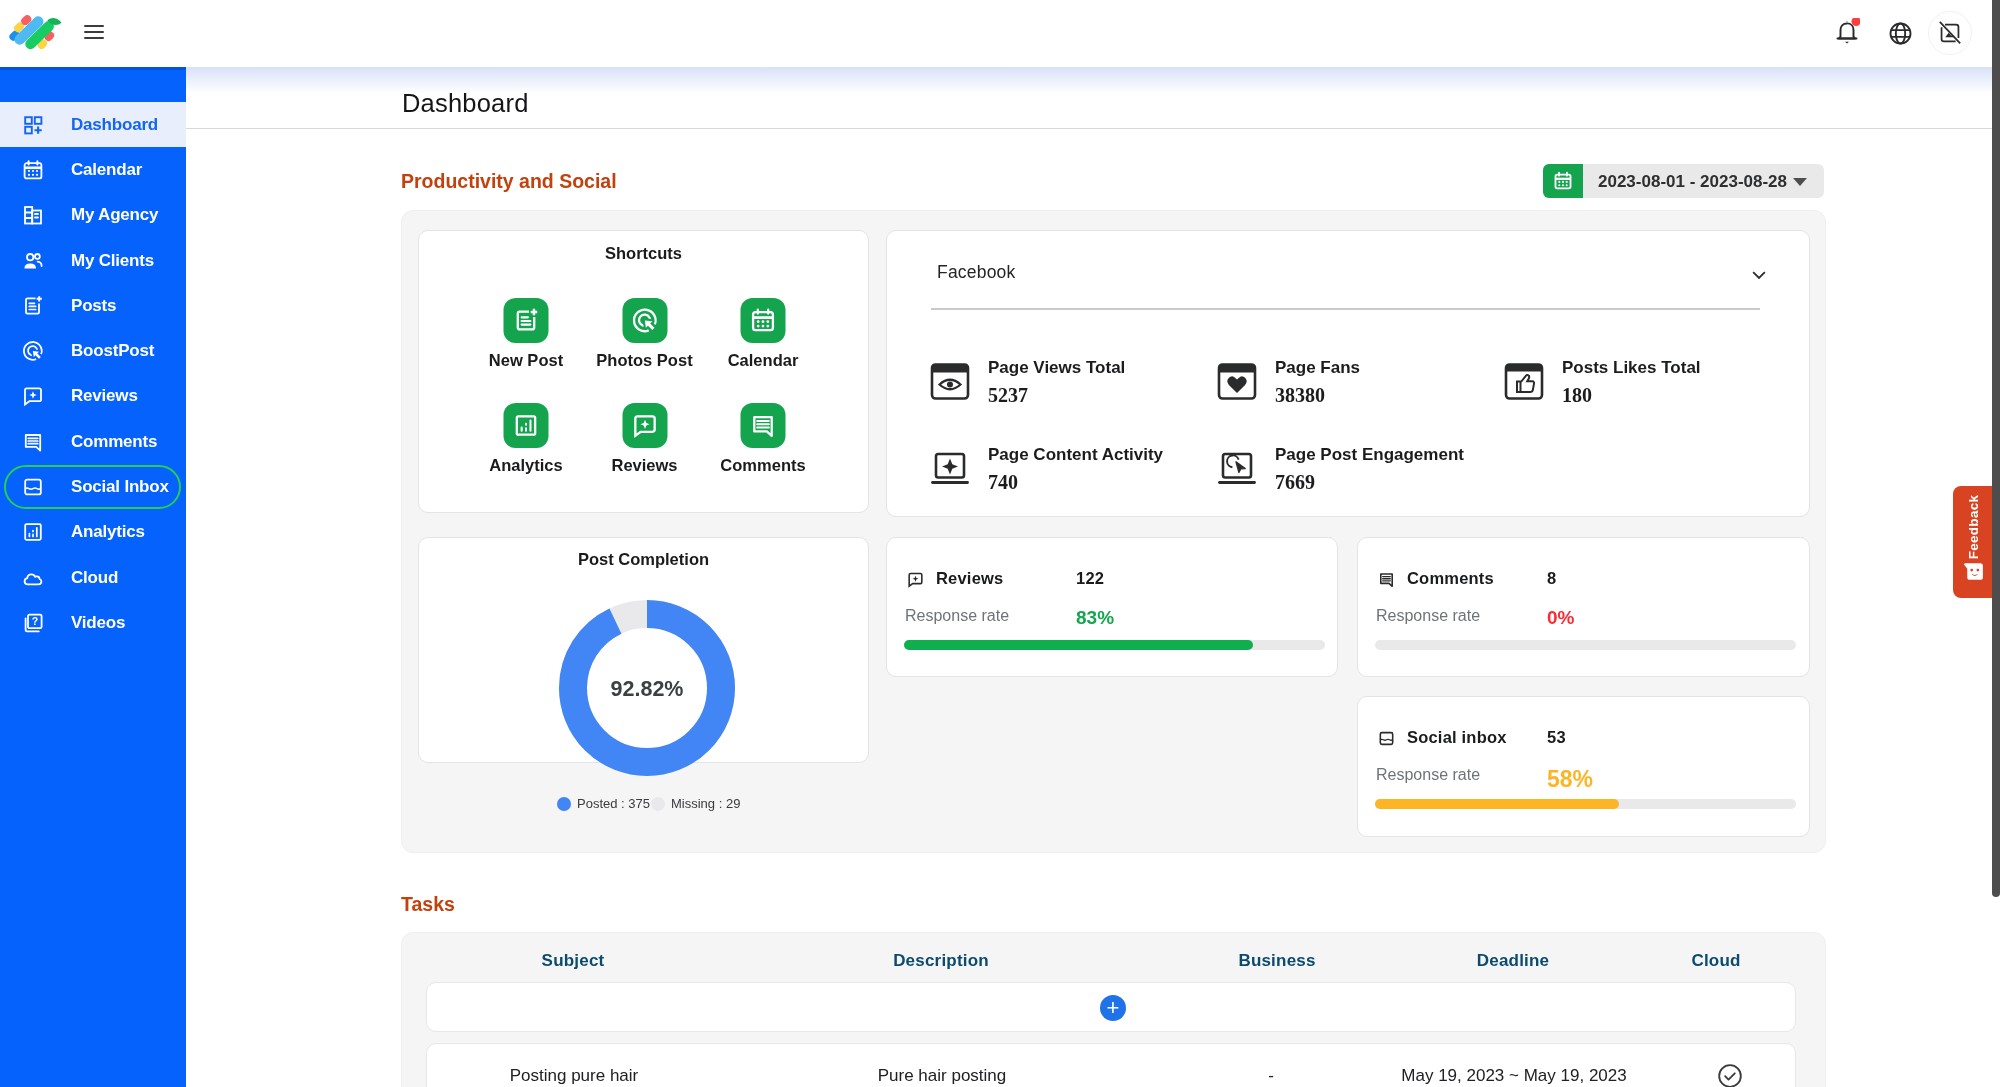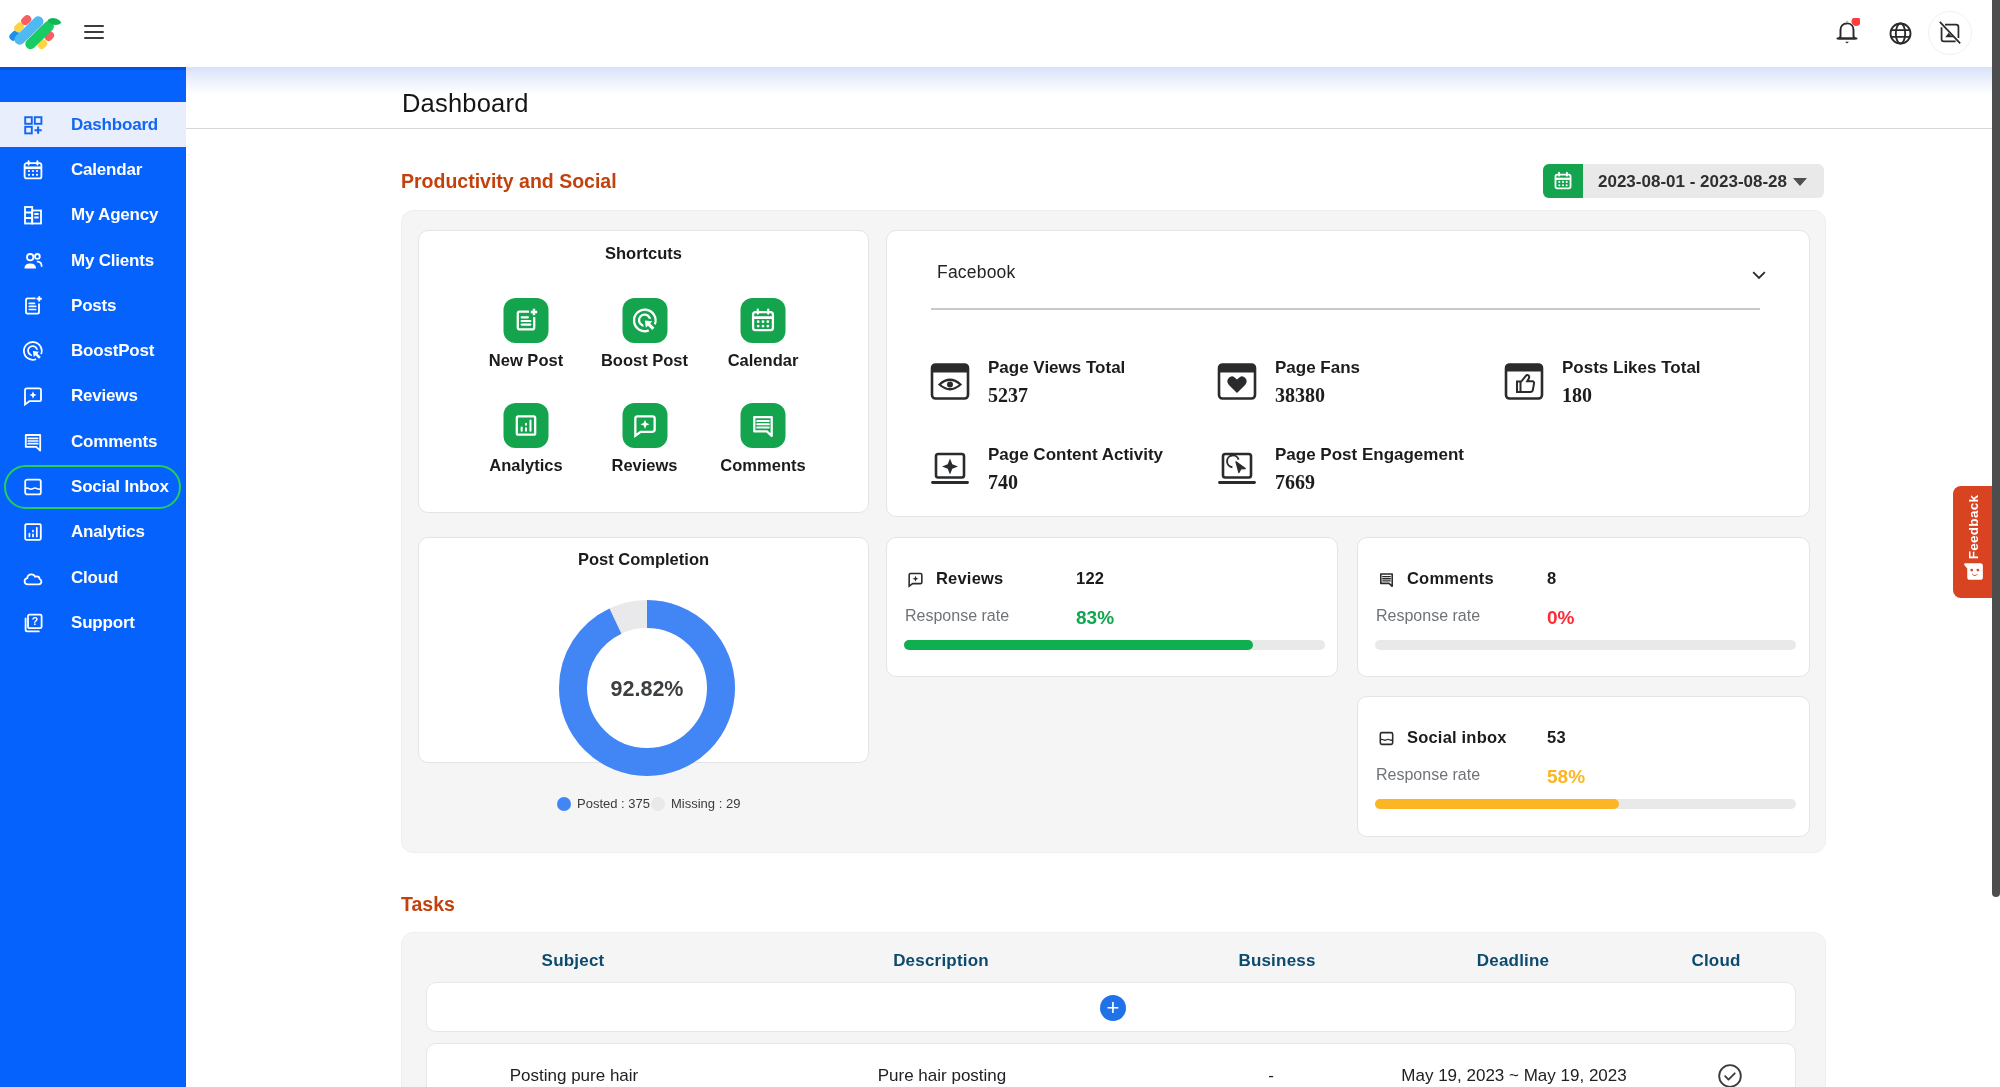--- a/index.html
+++ b/index.html
@@ -192,21 +192,21 @@
       <path d="M7 18.4 Q3.6 18.4 3.6 15.2 Q3.6 12.4 6.3 12.1 Q6.6 8.4 10.4 8.4 Q13.2 8.4 14.2 10.8 Q14.8 10.4 15.8 10.4 Q18.4 10.4 18.6 13 Q20.4 13.6 20.4 15.6 Q20.4 18.4 17.4 18.4 Z" stroke-linejoin="round"></path>
     </svg>
       <span>Cloud</span>
   </div>
   <div class="mi">
     <svg viewBox="0 0 24 24" fill="none" stroke="currentColor" stroke-width="1.8">
       <rect x="7" y="3.6" width="13.6" height="13.6" rx="1.5"></rect>
       <path d="M4.6 7.3 L4.6 18.8 Q4.6 20.4 6.2 20.4 L17.8 20.4" stroke-linecap="round"></path>
       <text x="13.9" y="14.1" fill="currentColor" stroke="none" font-size="10.5" font-weight="bold" text-anchor="middle" font-family="Liberation Sans">?</text>
     </svg>
-      <span>Support</span>
+      <span>Videos</span>
   </div>
 </div>
 <div class="content">
   <div class="gradband"></div>
   <div class="h1">Dashboard</div>
   <div class="hr1"></div>
   <div class="sect">Productivity and Social</div>
   <div class="datebtn">
     <div class="g">
       <svg width="22" height="22" viewBox="0 0 24 24" fill="none" stroke="#fff" stroke-width="2">
@@ -240,21 +240,21 @@
       </div>
     <div class="shlabel" style="left:107px;top:120px">New Post</div>
     <div class="gicon" style="left:225.5px;top:67px">
         <svg width="29" height="29" viewBox="0 0 24 24" fill="none" stroke="#fff" stroke-width="1.9">
           <path d="M20.1 15.2 A8.9 8.9 0 1 0 15.1 20.2"></path>
           <path d="M15.8 13.7 A4.6 4.6 0 1 0 13.6 15.9"></path>
           <path d="M11.9 11.9 L12.7 18.1 L14.5 16.3 L18 19.8 L19.8 18 L16.3 14.5 L18.1 12.7 Z" fill="#14a44d" stroke="#14a44d" stroke-width="3.4" stroke-linejoin="round"></path>
           <path d="M11.9 11.9 L12.7 18.1 L14.5 16.3 L18 19.8 L19.8 18 L16.3 14.5 L18.1 12.7 Z" fill="#fff" stroke="none"></path>
         </svg>
       </div>
-    <div class="shlabel" style="left:225.5px;top:120px">Boost Post</div>
+    <div class="shlabel" style="left:225.5px;top:120px">Photos Post</div>
     <div class="gicon" style="left:344px;top:67px">
         <svg width="29" height="29" viewBox="0 0 24 24" fill="none" stroke="#fff" stroke-width="1.9">
           <rect x="3.8" y="5" width="16.4" height="15" rx="2"></rect>
           <path d="M3.8 9.6 L20.2 9.6" stroke-width="2.4"></path>
           <path d="M7.7 3 L7.7 6.2 M16.3 3 L16.3 6.2" stroke-linecap="round"></path>
           <g fill="#fff" stroke="none">
             <circle cx="8" cy="13" r="1.15"></circle>
             <circle cx="12" cy="13" r="1.15"></circle>
             <circle cx="16" cy="13" r="1.15"></circle>
             <circle cx="8" cy="16.6" r="1.15"></circle>
@@ -391,21 +391,21 @@
 
 
   <div class="card" style="left:1171px;top:629px;width:453px;height:141px">
     <svg style="position:absolute;left:19px;top:32px" width="19" height="19" viewBox="0 0 24 24" fill="none" stroke="#2a2b2d" stroke-width="2">
         <rect x="4.2" y="4.6" width="15.6" height="14.8" rx="2"></rect>
         <path d="M4.2 13.6 Q6 12.4 8 13.6 Q10 14.8 12 13.6 Q14 12.4 16 13.6 Q18 14.8 19.8 13.6" stroke-width="1.6"></path>
       </svg>
     <div class="minicard-label" style="position:absolute;left:49px;top:31px">Social inbox</div>
     <div class="minicard-label" style="position:absolute;left:189px;top:31px">53</div>
     <div class="resp" style="position:absolute;left:18px;top:69px">Response rate</div>
-    <div style="position:absolute;left:189px;top:69px;font-size:19px;font-weight:700;color:#fcb525">58%</div>
+    <div style="position:absolute;left:189px;top:69px;font-size:23px;font-weight:700;color:#fcb525">58%</div>
     <div class="bar" style="left:17px;top:102px;width:421px">
         <i style="width:58%;background:#fcb525"></i>
       </div>
   </div>
 
   <div class="sect" style="top:826px">Tasks</div>
   <div class="panel" style="left:215px;top:865px;width:1425px;height:300px"></div>
   <div class="tbl-h" style="left:387px;top:884px">Subject</div>
   <div class="tbl-h" style="left:755px;top:884px">Description</div>
   <div class="tbl-h" style="left:1091px;top:884px">Business</div>

